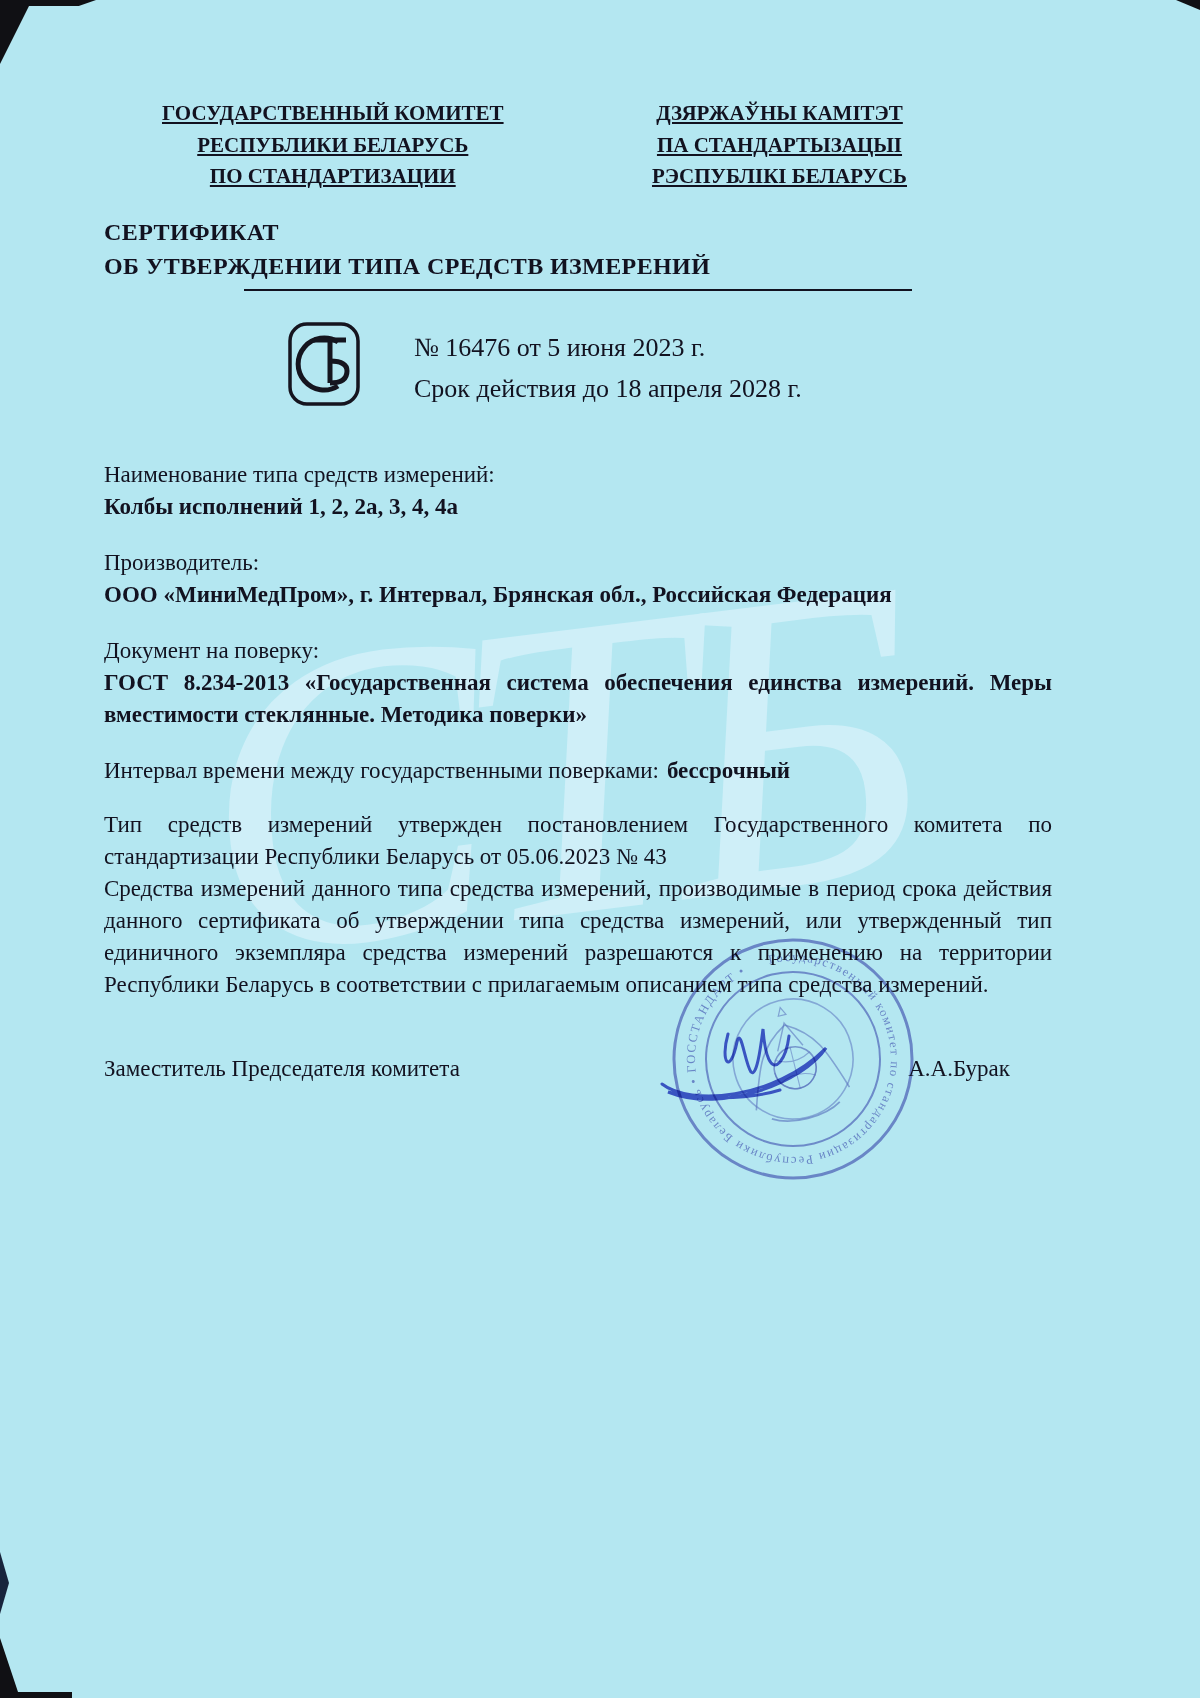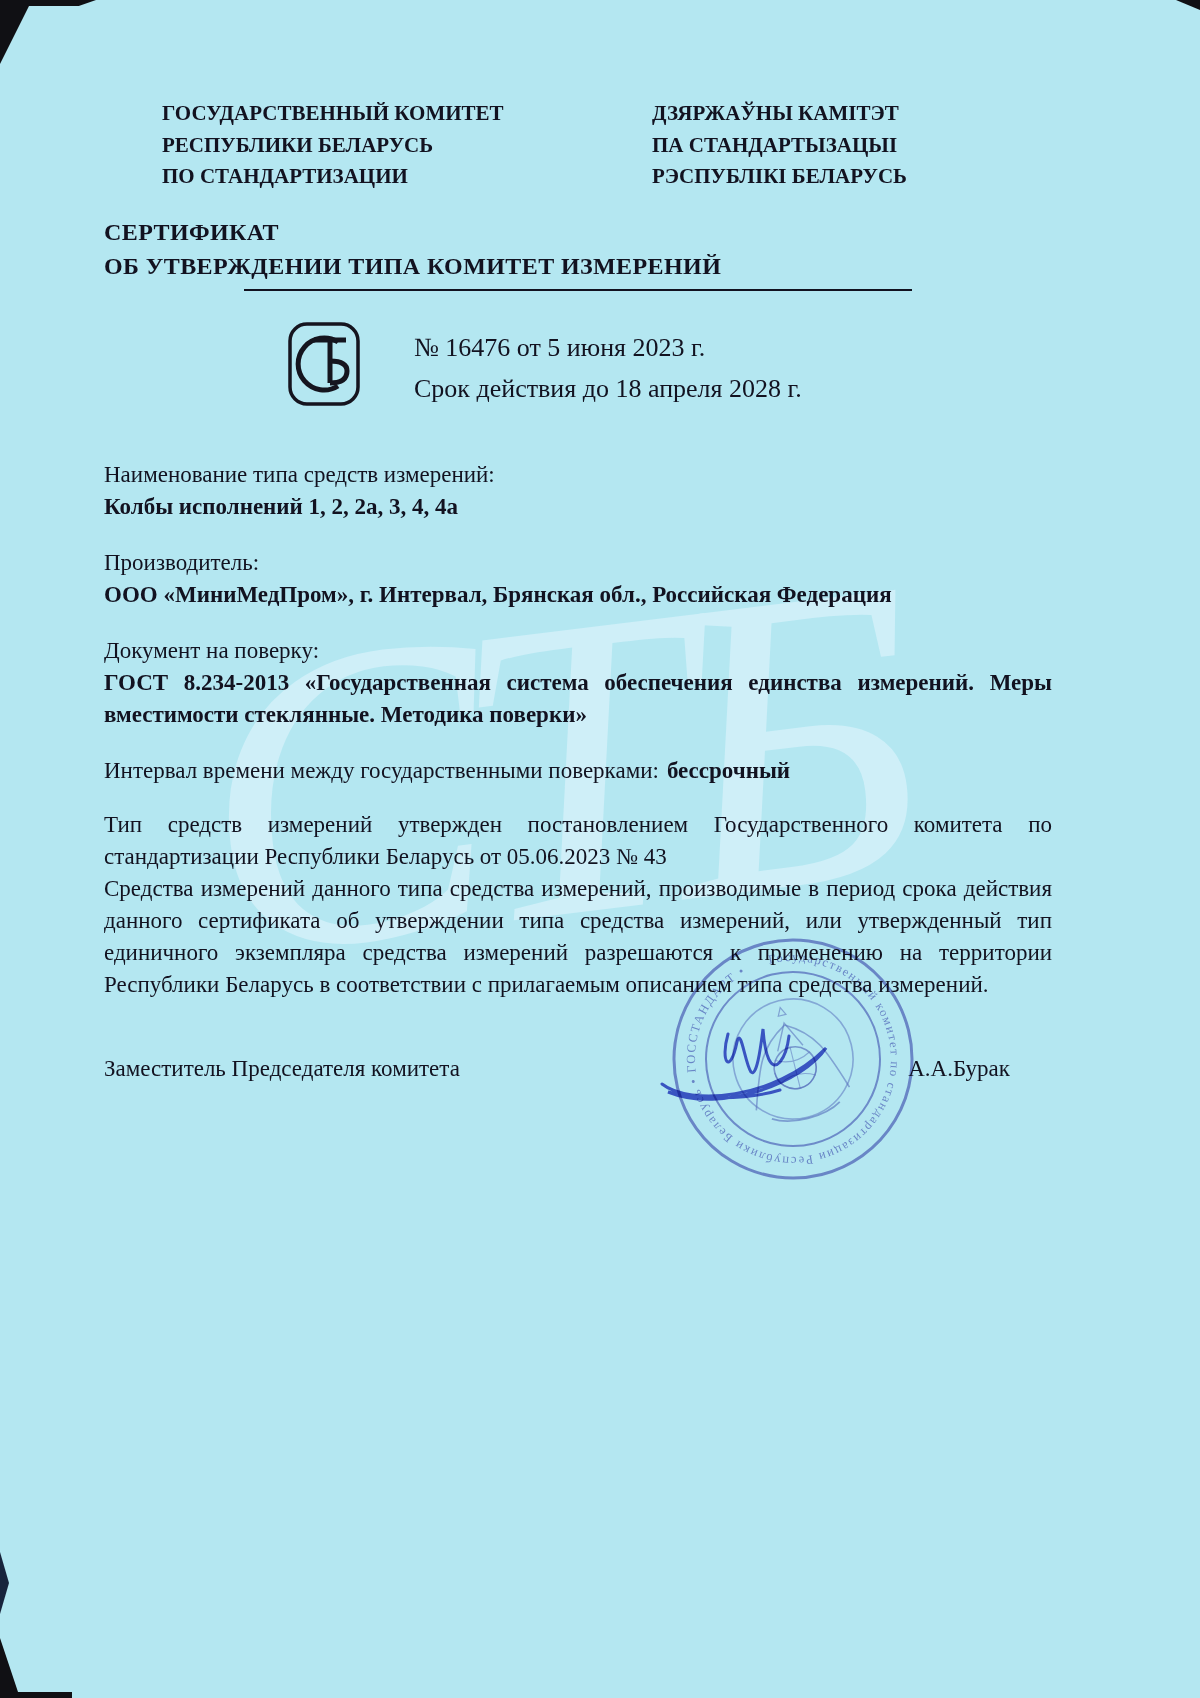--- a/index.html
+++ b/index.html
@@ -45,21 +45,21 @@
   }
 
   .header-row {
     display: flex;
     justify-content: space-between;
     padding: 0 145px 0 58px;
     font-weight: bold;
     font-size: 21px;
     line-height: 1.5;
   }
-  .header-col { text-align: left; white-space: nowrap; }
+  .header-col { text-align: center; white-space: nowrap; text-decoration: underline; }
 
   .title {
     margin-top: 22px;
     font-weight: bold;
     font-size: 24px;
     line-height: 1.45;
     letter-spacing: 0.4px;
   }
   .title-underline {
     width: 668px;
@@ -157,21 +157,21 @@
       </div>
       <div class="header-col">
         <div>ДЗЯРЖАЎНЫ КАМІТЭТ</div>
         <div>ПА СТАНДАРТЫЗАЦЫІ</div>
         <div>РЭСПУБЛІКІ БЕЛАРУСЬ</div>
       </div>
     </div>
 
     <div class="title">
       <div>СЕРТИФИКАТ</div>
-      <div>ОБ УТВЕРЖДЕНИИ ТИПА КОМИТЕТ ИЗМЕРЕНИЙ</div>
+      <div>ОБ УТВЕРЖДЕНИИ ТИПА СРЕДСТВ ИЗМЕРЕНИЙ</div>
       <div class="title-underline"></div>
     </div>
 
     <div class="cert-row">
       <div class="logo-box">
         <svg viewBox="0 0 76 90" width="76" height="90">
           <g fill="none" stroke="#15151f">
             <rect x="4" y="5" width="68" height="80" rx="17" stroke-width="3.5"></rect>
             <path d="M52,23 A26,26 0 1 0 52,67" stroke-width="5"></path>
             <path d="M28,21 H60" stroke-width="5"></path>

